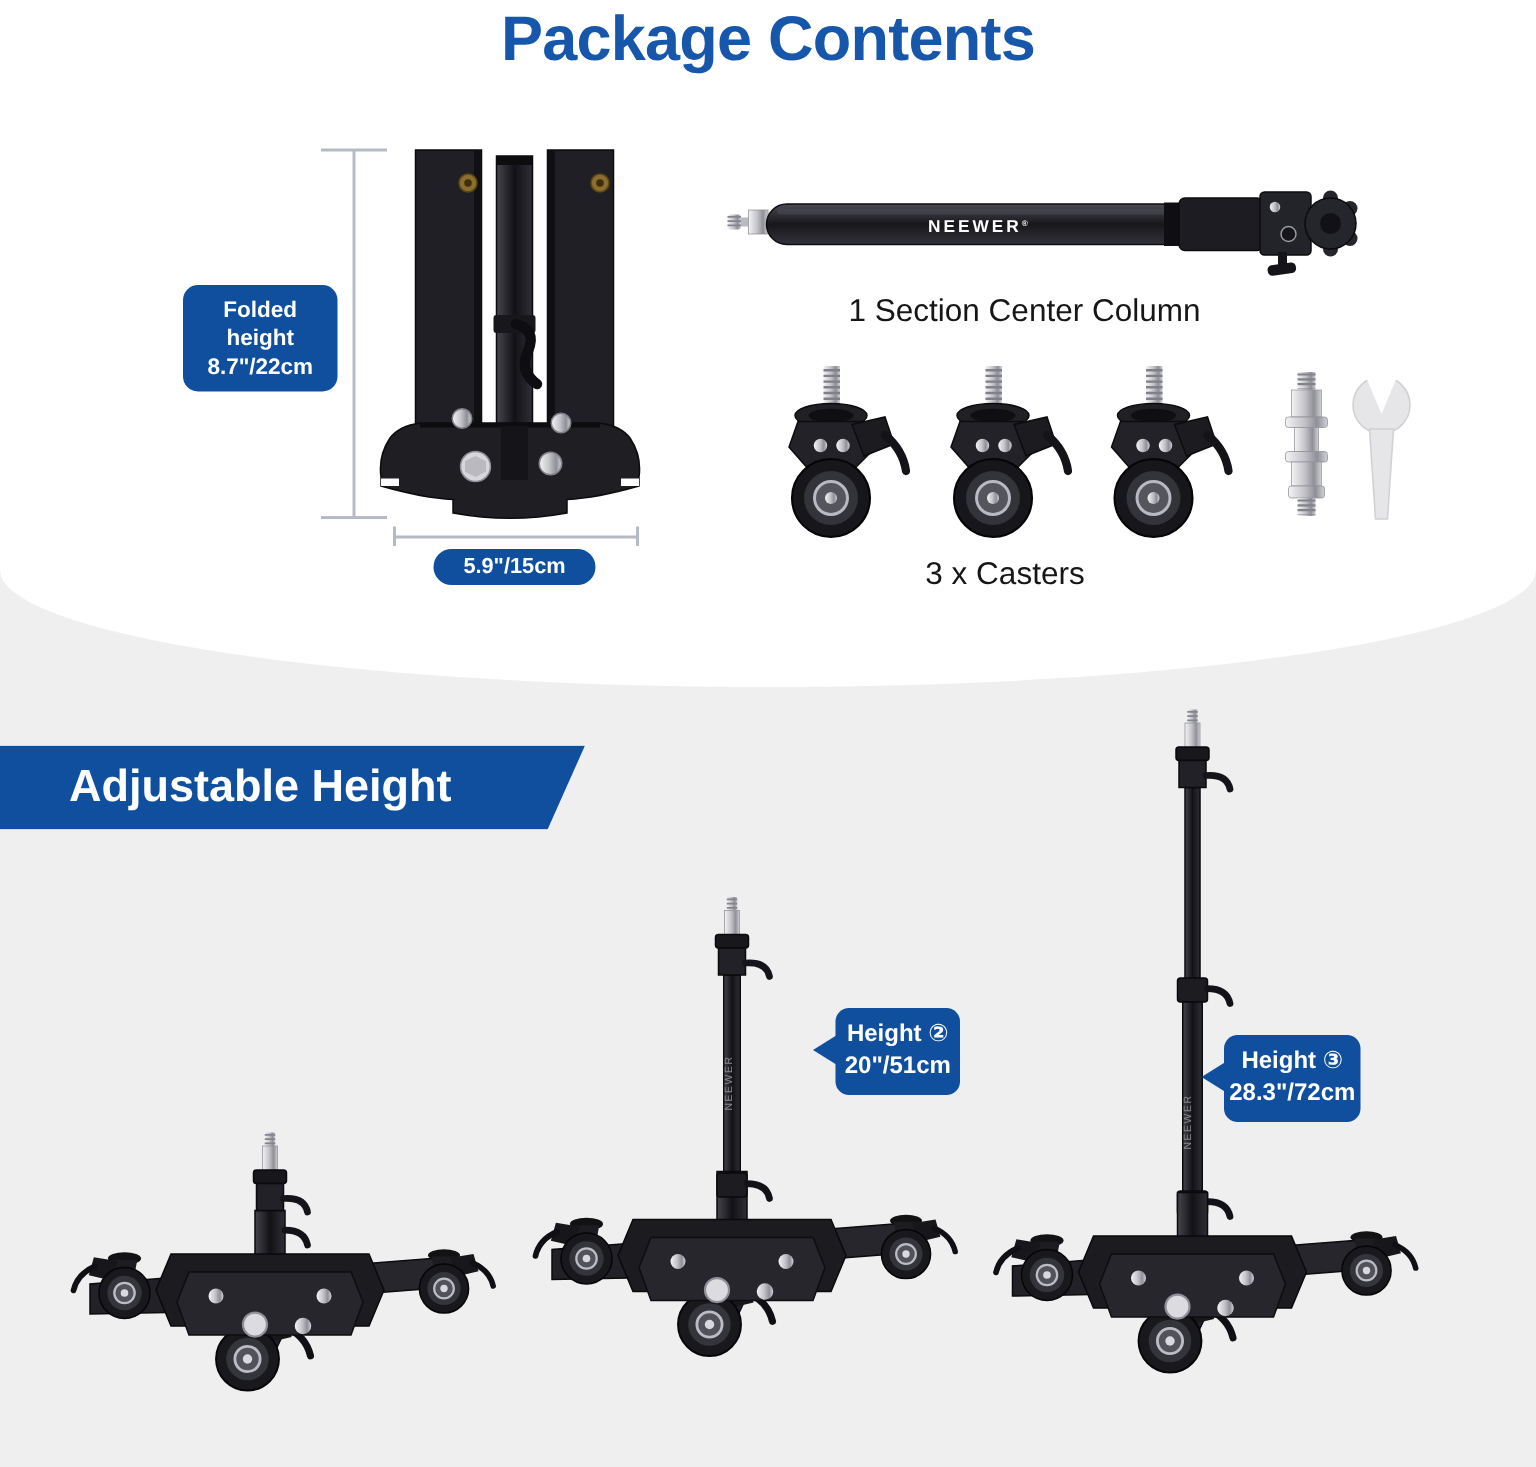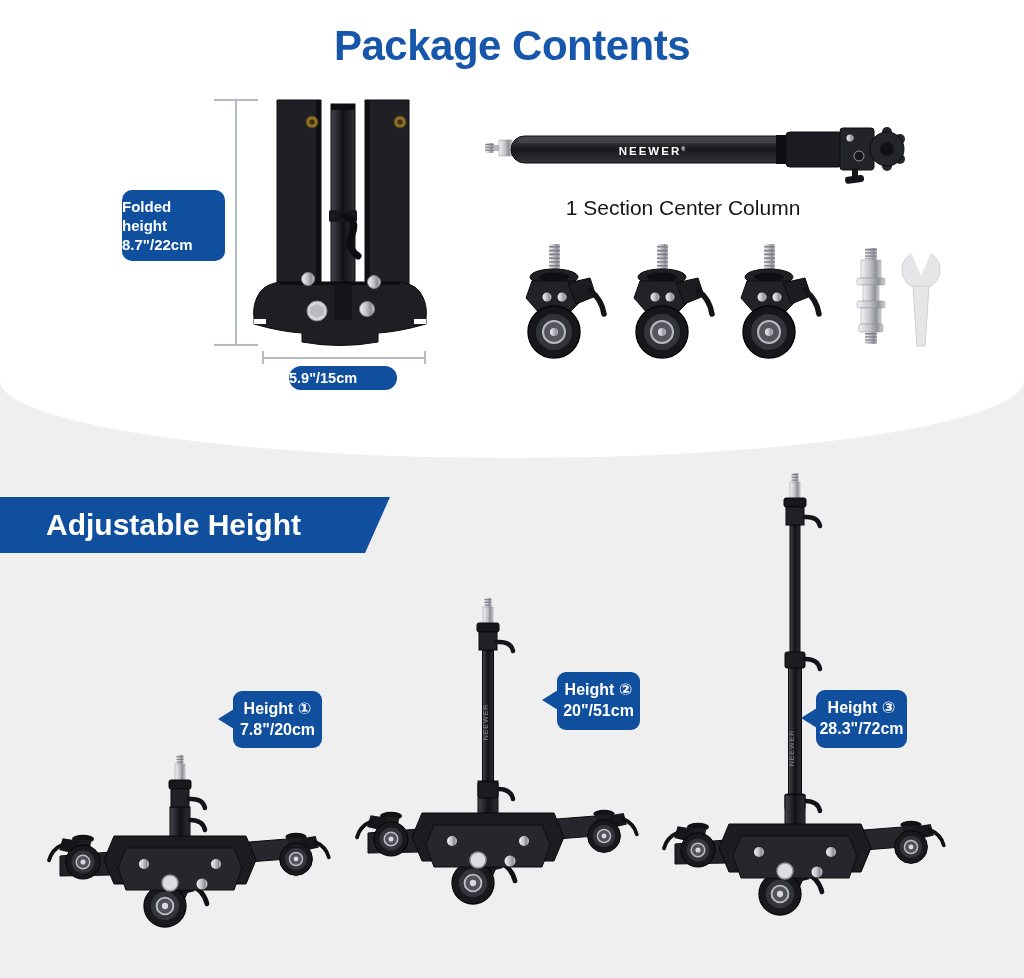--- a/index.html
+++ b/index.html
@@ -2,23 +2,23 @@
 <html><head>
 <meta charset="utf-8">
 <style>
   html,body{margin:0;padding:0;background:#fff;}
   .canvas{position:relative;width:1024px;height:978px;background:#EFEFEF;overflow:hidden;
           font-family:"Liberation Sans","DejaVu Sans",sans-serif;}
   .abs{position:absolute;}
   .white-cap{position:absolute;left:0;top:0;width:1024px;height:458px;background:#ffffff;
              border-radius:0 0 50% 50% / 0 0 78px 78px;}
   .title{position:absolute;left:0;top:2px;width:1024px;text-align:center;
-         font-size:42px;font-weight:800;letter-spacing:-0.5px;color:#1757AB;margin-top:20px;}
+         font-size:42px;font-weight:800;letter-spacing:-0.5px;color:#1757AB;}
   .caption{position:absolute;color:#161616;font-weight:500;font-size:21px;text-align:center;}
-  .bluebox{position:absolute;background:#0F4F9E;color:#fff;font-weight:bold;}
+  .bluebox{position:absolute;background:#0F4F9E;color:#fff;font-weight:bold;text-align:center;}
   .folded{left:122px;top:190px;width:103px;height:71px;border-radius:10px;font-size:15px;line-height:19px;padding-top:7px;box-sizing:border-box;}
   .pill{left:289px;top:366px;width:108px;height:24px;border-radius:12px;font-size:14.5px;line-height:24px;}
   .dim{position:absolute;background:#b5bbc4;}
   .banner{position:absolute;left:0;top:497px;width:390px;height:56px;background:#0F4F9E;
           clip-path:polygon(0 0,100% 0,93.6% 100%,0 100%);color:#fff;font-size:30px;font-weight:bold;
           line-height:56px;padding-left:46px;box-sizing:border-box;}
   .hlabel{position:absolute;background:#0F4F9E;border-radius:9px;color:#fff;text-align:center;font-weight:bold;}
   .hl1{font-size:16px;line-height:20px;margin-top:8px;}
   .hl2{font-size:16px;line-height:22px;}
   .tail{position:absolute;left:-15px;top:18px;width:0;height:0;border-top:10px solid transparent;
@@ -199,20 +199,21 @@
     <rect x="15" y="86" width="12" height="12" fill="url(#gMet)"></rect>
     <path d="M21,87 v10" stroke="#82828a" stroke-width="12" stroke-dasharray="1.4 1.8" fill="none"></path>
   </svg>
 
   <svg class="abs" style="left:897px;top:248px" width="48" height="100" viewBox="0 0 48 100">
     <circle cx="24" cy="22" r="19" fill="#e6e6e9" stroke="#d0d0d4"></circle>
     <polygon points="16,38 32,38 28,98 20,98" fill="#e6e6e9" stroke="#d0d0d4"></polygon>
     <polygon points="24,28 11,-3 37,-3" fill="#ffffff"></polygon>
   </svg>
 
+  <div class="caption" style="left:570px;top:371px;width:200px">3 x Casters</div>
 
   <div class="banner">Adjustable Height</div>
 
   <svg class="abs" style="left:0;top:455px" width="1024" height="523" viewBox="0 0 1024 523">
 
     <g transform="translate(180,385)">
       <rect x="-10" y="-33" width="20" height="38" fill="url(#gTube)" stroke="#0a0a0d"></rect>
       <use href="#spigotTop" transform="translate(0,-33)"></use>
       <path d="M10,-20 q13,0 15,10" stroke="#121218" stroke-width="4.5" fill="none" stroke-linecap="round"></path>
       <use href="#dolly"></use>
@@ -232,25 +233,20 @@
       <use href="#clampMid" transform="translate(0,-168)"></use>
       <rect x="-6.5" y="-160" width="13" height="130" fill="url(#gTube)" stroke="#0a0a0d"></rect>
       <use href="#clampMid" transform="translate(0,-26)"></use>
       <rect x="-10" y="-33" width="20" height="37" fill="url(#gTube)" stroke="#0a0a0d"></rect>
       <use href="#spigotTop" transform="translate(0,-303)"></use>
       <text transform="translate(-1,-80) rotate(-90)" text-anchor="middle" font-size="7" fill="#8a8a92" letter-spacing="1">NEEWER</text>
       <use href="#dolly"></use>
     </g>
   </svg>
 
-  <div class="hlabel" style="left:233px;top:691px;width:89px;height:57px">
-    <span class="tail"></span>
-    <div class="hl1">Height ①</div>
-    <div class="hl2">7.8"/20cm</div>
-  </div>
   <div class="hlabel" style="left:557px;top:672px;width:83px;height:58px">
     <span class="tail"></span>
     <div class="hl1">Height ②</div>
     <div class="hl2">20"/51cm</div>
   </div>
   <div class="hlabel" style="left:816px;top:690px;width:91px;height:58px">
     <span class="tail"></span>
     <div class="hl1">Height ③</div>
     <div class="hl2">28.3"/72cm</div>
   </div>

